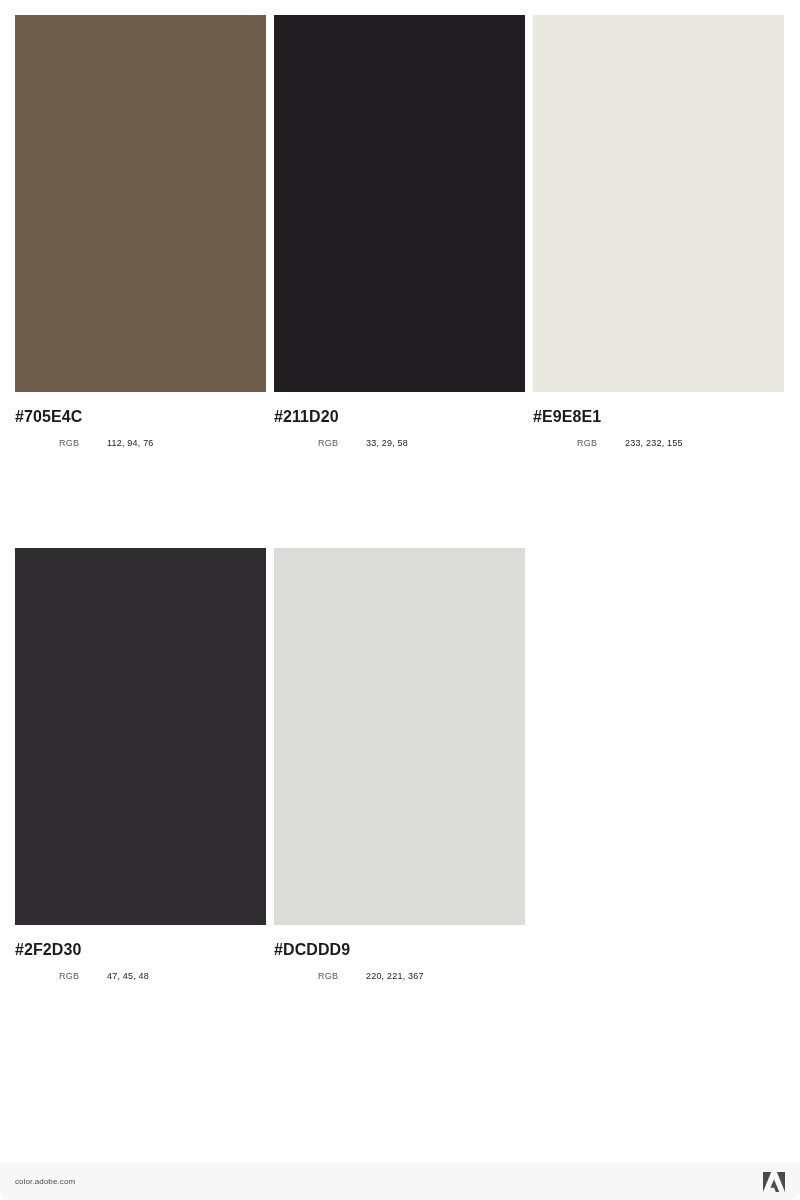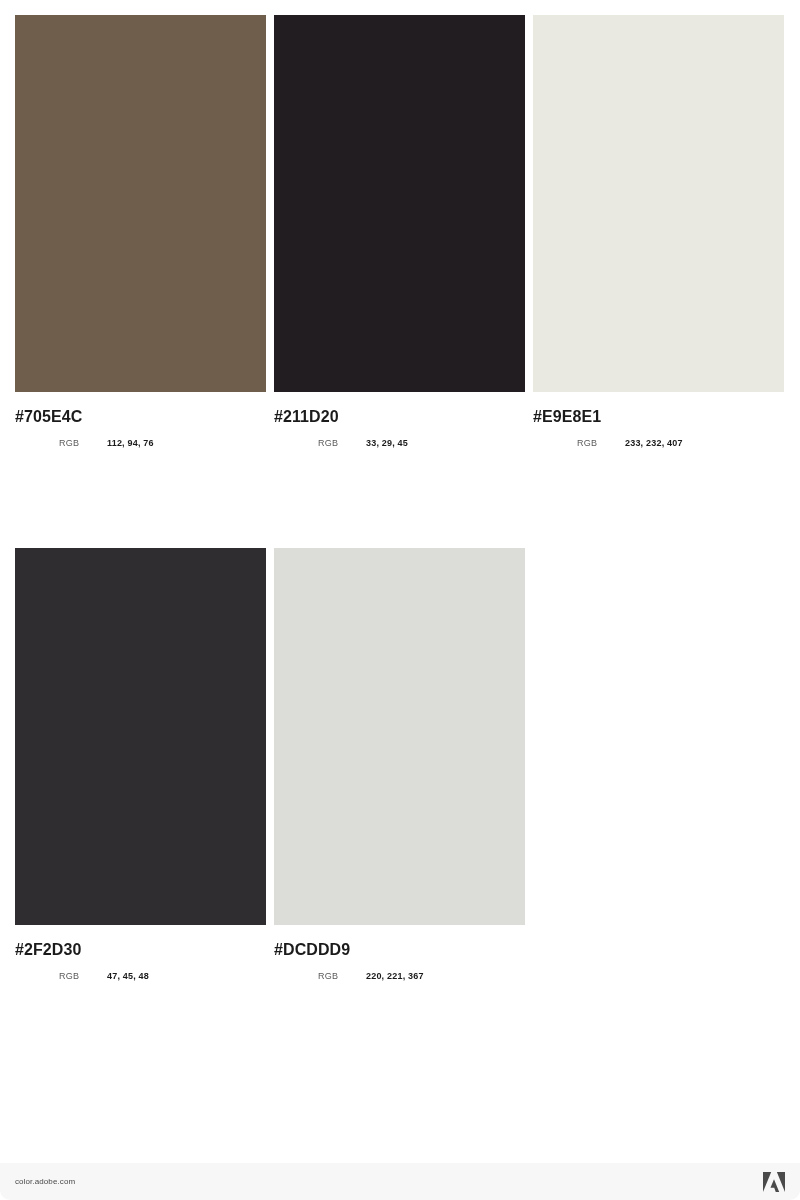--- a/index.html
+++ b/index.html
@@ -67,21 +67,21 @@
     font-size: 9px;
     font-weight: normal;
     color: #5a5a5a;
     letter-spacing: 0.3px;
     width: 48px;
     flex: 0 0 48px;
   }
 
   .rgb-values {
     font-size: 9px;
-    font-weight: bold;
+    font-weight: normal;
     color: #1b1b1b;
     letter-spacing: 0.2px;
   }
 
   
   .footer {
     position: absolute;
     left: 0;
     right: 0;
     bottom: 0;
@@ -122,30 +122,30 @@
           <span class="rgb-label">RGB</span>
           <span class="rgb-values">112, 94, 76</span>
         </div>
       </div>
 
       <div class="swatch-cell">
         <span class="swatch-chip" style="background-color: rgb(33, 29, 32);"></span>
         <div class="swatch-hex">#211D20</div>
         <div class="swatch-rgb-line">
           <span class="rgb-label">RGB</span>
-          <span class="rgb-values">33, 29, 45</span>
+          <span class="rgb-values">33, 29, 58</span>
         </div>
       </div>
 
       <div class="swatch-cell">
         <span class="swatch-chip" style="background-color: rgb(233, 232, 225);"></span>
         <div class="swatch-hex">#E9E8E1</div>
         <div class="swatch-rgb-line">
           <span class="rgb-label">RGB</span>
-          <span class="rgb-values">233, 232, 407</span>
+          <span class="rgb-values">233, 232, 155</span>
         </div>
       </div>
 
     </div>
 
     <div class="swatch-row">
 
       <div class="swatch-cell">
         <span class="swatch-chip" style="background-color: rgb(47, 45, 48);"></span>
         <div class="swatch-hex">#2F2D30</div>

